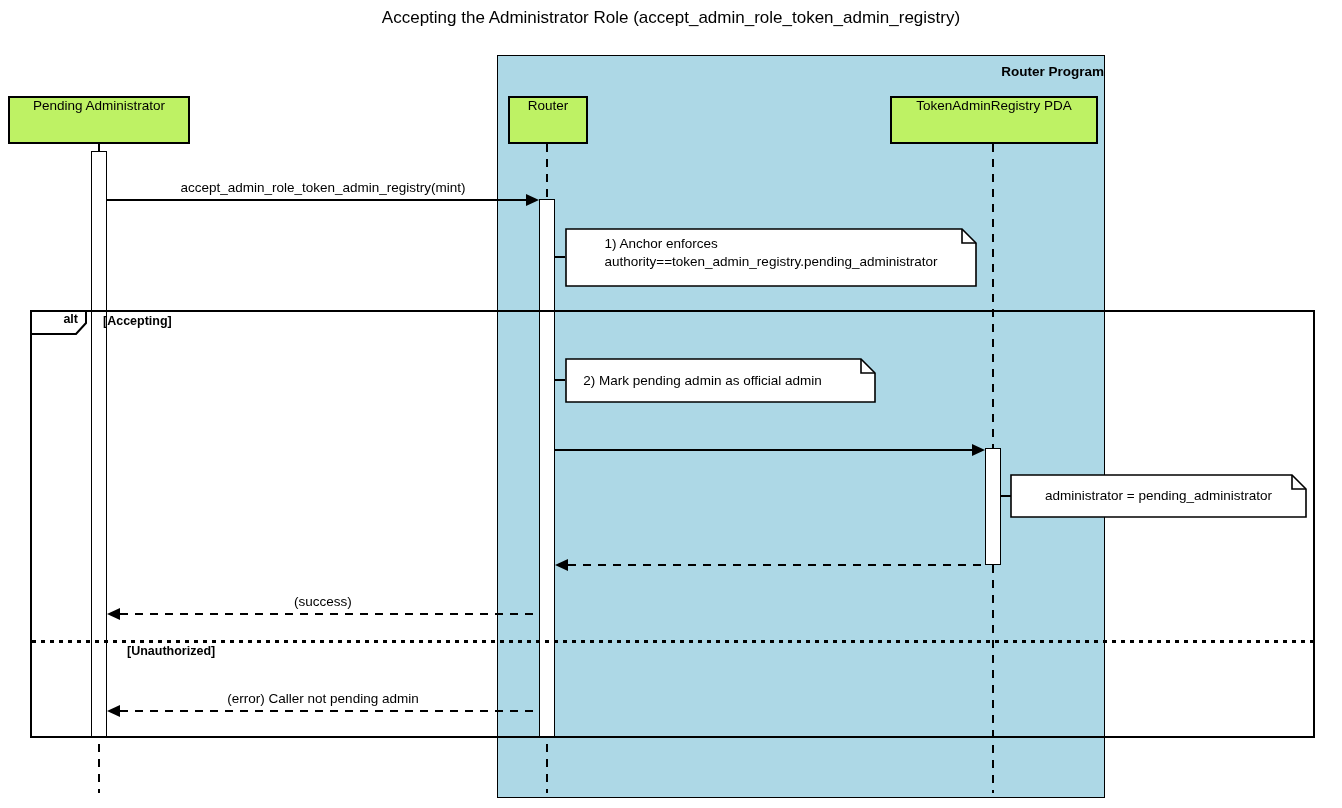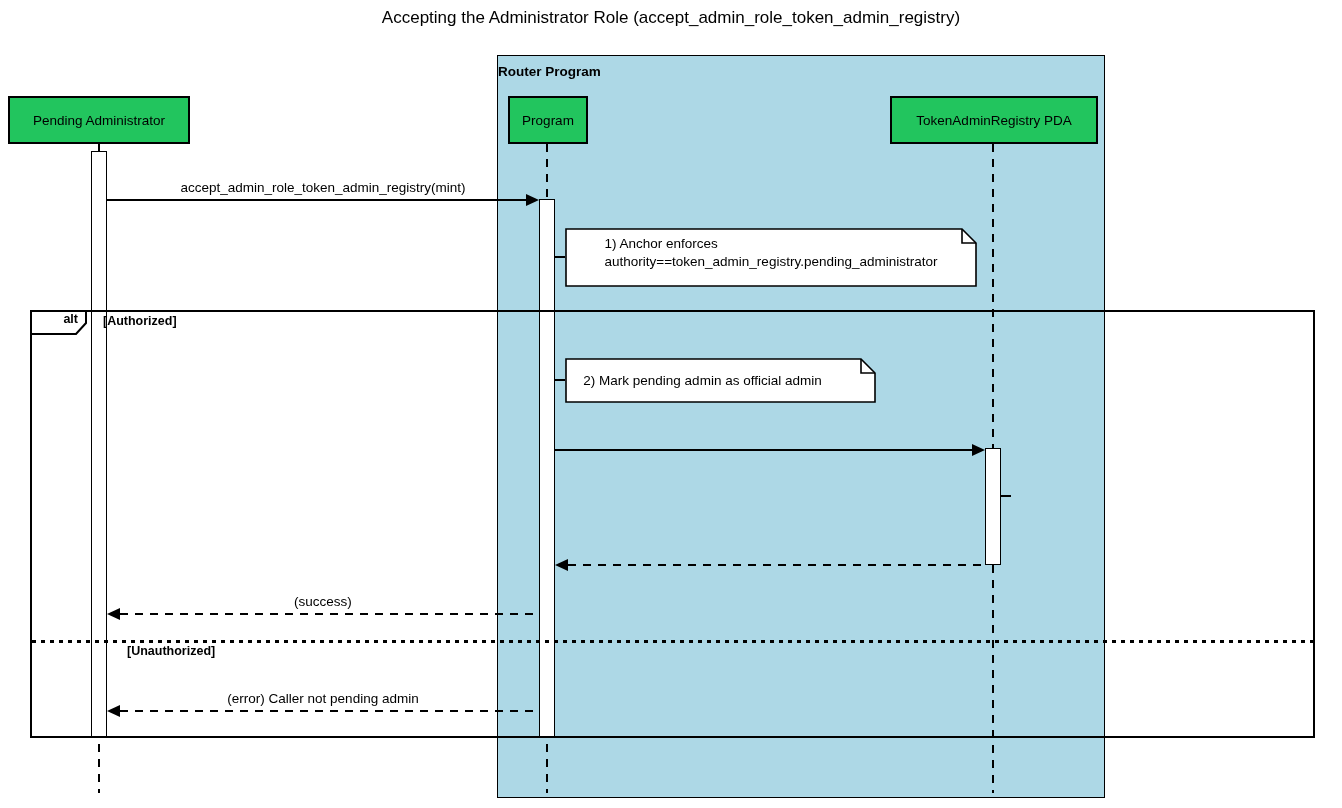--- a/index.html
+++ b/index.html
@@ -5,24 +5,24 @@
   html,body{margin:0;padding:0;background:#ffffff;}
   #canvas{
     position:relative;width:1342px;height:808px;background:#ffffff;
     font-family:"Liberation Sans","DejaVu Sans",sans-serif;color:#000;overflow:hidden;
   }
   .abs{position:absolute;}
   
   #title{top:8px;left:0;width:1342px;text-align:center;font-size:17px;}
   
   #group-box{left:497px;top:55px;width:608px;height:743px;border:1.5px solid #000;box-sizing:border-box;}
-  #group-label{top:8px;left:0;width:100%;text-align:left;font-weight:bold;font-size:13.5px;}
+  #group-label{top:8px;left:0;width:100%;text-align:right;font-weight:bold;font-size:13.5px;}
   
-  .participant{background:#22c55e;border:2px solid #000;box-sizing:border-box;
-    display:flex;align-items:center;justify-content:center;font-size:13.5px;}
+  .participant{background:#bef264;border:2px solid #000;box-sizing:border-box;
+    display:flex;align-items:flex-start;justify-content:center;font-size:13.5px;}
   #p-pending{left:8px;top:96px;width:182px;height:48px;}
   #p-router{left:508px;top:96px;width:80px;height:48px;}
   #p-tar{left:890px;top:96px;width:208px;height:48px;}
   
   .lifeline-dash{width:2px;background:repeating-linear-gradient(to bottom,#000 0 8px,transparent 8px 15px);}
   .lifeline-solid{width:2px;background:#000;}
   
   .activation{background:#fff;border:1.5px solid #000;box-sizing:border-box;}
   
   #alt-frame{left:30px;top:310px;width:1285px;height:428px;border:2px solid #000;box-sizing:border-box;}
@@ -63,32 +63,32 @@
   <div class="abs lifeline-dash" style="left:546px;top:744px;height:49px;"></div>
 
   <div class="abs activation" style="left:91px;top:151px;width:16px;height:587px;"></div>
   <div class="abs activation" style="left:539px;top:199px;width:16px;height:539px;"></div>
   <div class="abs activation" style="left:985px;top:448px;width:16px;height:117px;"></div>
 
   <div class="abs participant" id="p-pending">
     <span>Pending Administrator</span>
   </div>
   <div class="abs participant" id="p-router">
-    <span>Program</span>
+    <span>Router</span>
   </div>
   <div class="abs participant" id="p-tar">
     <span>TokenAdminRegistry PDA</span>
   </div>
 
   <div class="abs" id="alt-frame"></div>
   <svg class="abs" id="alt-pentagon" width="58" height="26" viewBox="0 0 58 26">
     <polygon points="1,1 56,1 56,13 46,24 1,24" fill="#ffffff" stroke="#000000" stroke-width="2"></polygon>
   </svg>
   <div class="abs" id="alt-label">alt</div>
-  <div class="abs guard" id="guard-authorized">[Authorized]</div>
+  <div class="abs guard" id="guard-authorized">[Accepting]</div>
   <div class="abs" id="alt-separator"></div>
   <div class="abs guard" id="guard-unauthorized">[Unauthorized]</div>
 
   <div class="abs msg-label" style="left:107px;top:180px;width:432px;">accept_admin_role_token_admin_registry(mint)</div>
   <div class="abs msg-line" style="left:107px;top:199px;width:420px;"></div>
   <div class="abs arrow-right" style="left:526px;top:194px;"></div>
 
   <div class="abs msg-line" style="left:555px;top:449px;width:417px;"></div>
   <div class="abs arrow-right" style="left:972px;top:444px;"></div>
 
@@ -117,16 +117,23 @@
   </div>
 
   <div class="abs note" style="left:565px;top:358px;width:275px;height:45px;">
     <svg width="311" height="45" viewBox="0 0 311 45">
       <polygon points="1,1 296,1 310,15 310,44 1,44" fill="#ffffff" stroke="#000000" stroke-width="1.6"></polygon>
       <polyline points="296,1 296,15 310,15" fill="none" stroke="#000000" stroke-width="1.6"></polyline>
     </svg>
     <div class="note-text">2) Mark pending admin as official admin</div>
   </div>
 
+  <div class="abs note" style="left:1010px;top:474px;width:297px;height:44px;">
+    <svg width="297" height="44" viewBox="0 0 297 44">
+      <polygon points="1,1 282,1 296,15 296,43 1,43" fill="#ffffff" stroke="#000000" stroke-width="1.6"></polygon>
+      <polyline points="282,1 282,15 296,15" fill="none" stroke="#000000" stroke-width="1.6"></polyline>
+    </svg>
+    <div class="note-text">administrator = pending_administrator</div>
+  </div>
 
   <div class="abs" id="title">Accepting the Administrator Role (accept_admin_role_token_admin_registry)</div>
 
 </div>
 
 </body></html>

